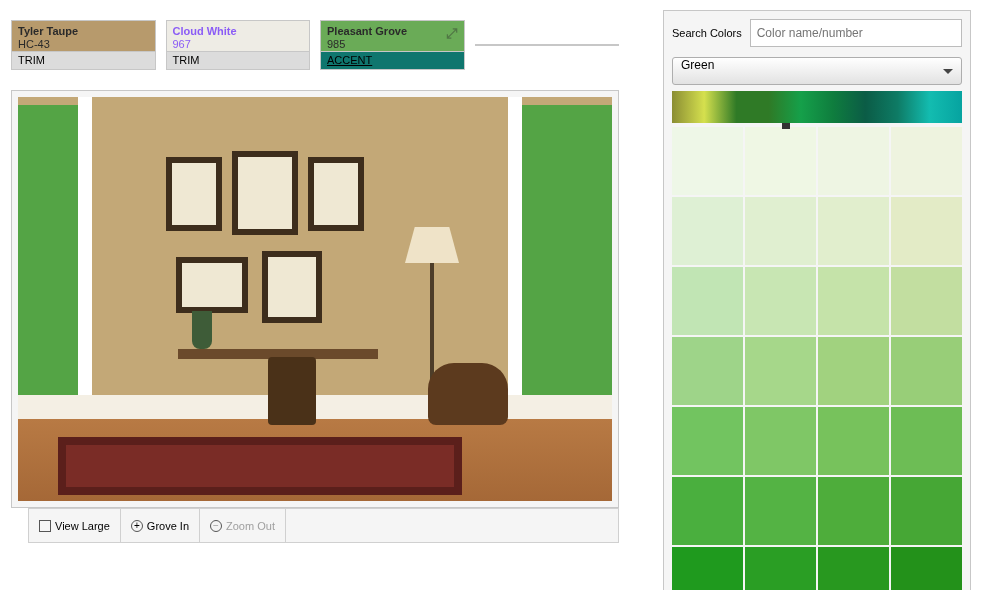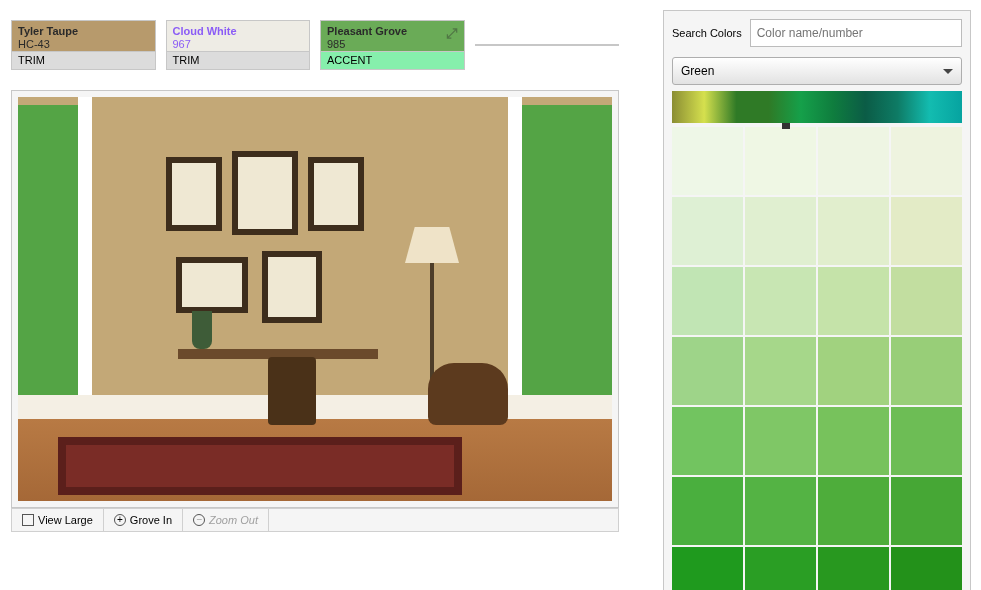--- a/index.html
+++ b/index.html
@@ -8,21 +8,21 @@
   
   .left-col { position: absolute; left: 11px; top: 4px; width: 608px; }
 
   .swatch-row { display: flex; gap: 10px; height: 82px; align-items: center; }
   .swatch { flex: 1; display: flex; flex-direction: column; border: 1px solid #c7c7c7; position: relative; cursor: pointer; }
   .swatch.selected { background: #fff; }
   .swatch-color { flex: 1; padding: 4px 6px 0 6px; }
   .swatch-name { font-size: 11px; font-weight: bold; line-height: 13px; }
   .swatch-code { font-size: 11px; line-height: 13px; }
   .swatch-role { height: 18px; font-size: 11px; padding: 2px 6px 0 6px; background: #dcdcdc; border-top: 1px solid #c7c7c7; }
-  .swatch.selected .swatch-role { background: #86efac; }
+  .swatch.selected .swatch-role { background: #0f766e; text-decoration: underline; }
   .swatch-x { position: absolute; top: 4px; right: 6px; font-size: 14px; font-weight: bold; opacity: .4; }
 
   .preview { margin-top: 4px; width: 608px; height: 418px; background: #f5f5f5; border: 1px solid #c7c7c7; position: relative; overflow: hidden; }
   .room { position: absolute; inset: 6px; background: #c3a877; overflow: hidden; }
 
   
   .shutter { position: absolute; background: #54a445; }
   .shutter.l { left: 0; top: 8px; width: 60px; height: 290px; }
   .shutter.r { right: 0; top: 8px; width: 90px; height: 290px; }
   .window-trim { position: absolute; background: #fff; }
@@ -40,33 +40,33 @@
   .f5 { left: 244px; top: 154px; width: 60px; height: 72px; }
 
   .lamp { position: absolute; right: 150px; top: 130px; width: 60px; height: 190px; }
   .lamp .shade { width: 54px; height: 36px; background: #efe3c8; margin: 0 auto; clip-path: polygon(18% 0,82% 0,100% 100%,0 100%); }
   .lamp .pole  { width: 4px; height: 150px; background: #4d3d29; margin: 0 auto; }
   .desk  { position: absolute; left: 160px; top: 252px; width: 200px; height: 10px; background: #6b4a2b; }
   .vase  { position: absolute; left: 174px; top: 214px; width: 20px; height: 38px; background: #3e5c38; border-radius: 0 0 8px 8px; }
   .chair { position: absolute; left: 250px; top: 260px; width: 48px; height: 68px; background: #4a3118; border-radius: 4px; }
   .lounge{ position: absolute; right: 104px; top: 266px; width: 80px; height: 62px; background: #5c3a1e; border-radius: 26px 26px 8px 8px; }
 
-  .controls { display: flex; height: 24px; border: 1px solid #d0d0d0; background: #f5f5f5; }
+  .controls { display: flex; height: 35px; border: 1px solid #d0d0d0; background: #f5f5f5; margin-left: 17px; }
   .controls button { background: none; border: none; border-right: 1px solid #d0d0d0; font-size: 11px; padding: 0 10px; cursor: pointer; display: flex; align-items: center; gap: 4px; }
-  .controls .disabled { color: #a0a0a0; cursor: default; font-style: italic; }
+  .controls .disabled { color: #a0a0a0; cursor: default; }
 
   
   .right-col { position: absolute; right: 10px; top: 10px; width: 308px; }
   .right-panel { background: #f5f5f5; border: 1px solid #c7c7c7; padding: 8px; }
 
   .search-row { display: flex; align-items: center; gap: 8px; margin-bottom: 10px; }
   .search-label { font-size: 11px; }
   .search-input { flex: 1; height: 28px; border: 1px solid #bcbcbc; font-size: 12px; padding: 0 6px; color: #888; }
 
-  .select { position: relative; height: 28px; background: linear-gradient(#fff,#e2e2e2); border: 1px solid #aeaeae; border-radius: 3px; font-size: 12px; padding: 0 26px 0 8px; display: flex; align-items: center; cursor: pointer; }
+  .select { position: relative; height: 28px; background: linear-gradient(#fff,#e2e2e2); border: 1px solid #aeaeae; border-radius: 3px; font-size: 12px; padding: 0 26px 0 8px; display: flex; cursor: pointer; }
   .select::after { content: ""; position: absolute; right: 8px; top: 11px; border: 5px solid transparent; border-top-color: #444; }
 
   .gradient-strip { height: 32px; margin-top: 6px; background: linear-gradient(90deg,#8a8d33,#d5e04e,#2f7a26,#2f7a26,#15a04a,#0f7d3e,#0b5c46,#0e7b65,#13bcb0,#06a3a0); position: relative; }
   .gradient-strip .mark { position: absolute; top: 32px; left: 38%; width: 8px; height: 6px; background: #333; }
 
   .swatch-grid { display: grid; grid-template-columns: repeat(4,1fr); gap: 2px; margin-top: 4px; }
   .swatch-grid .cell { height: 68px; cursor: pointer; }
 
   
   .icon-expand, .icon-zin, .icon-zout { display: inline-block; width: 12px; height: 12px; }

